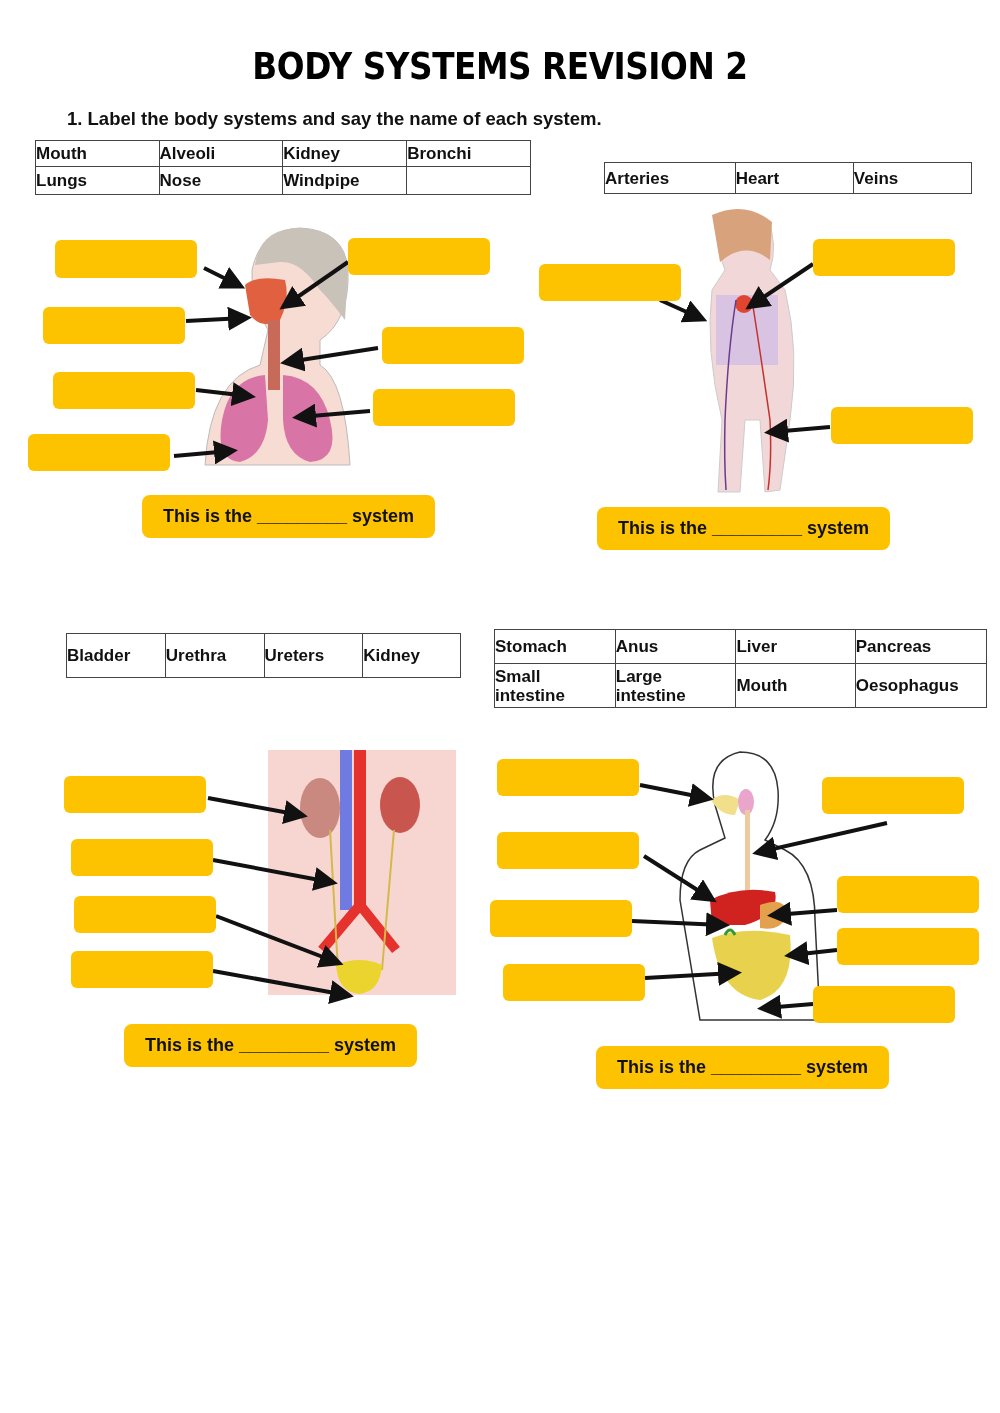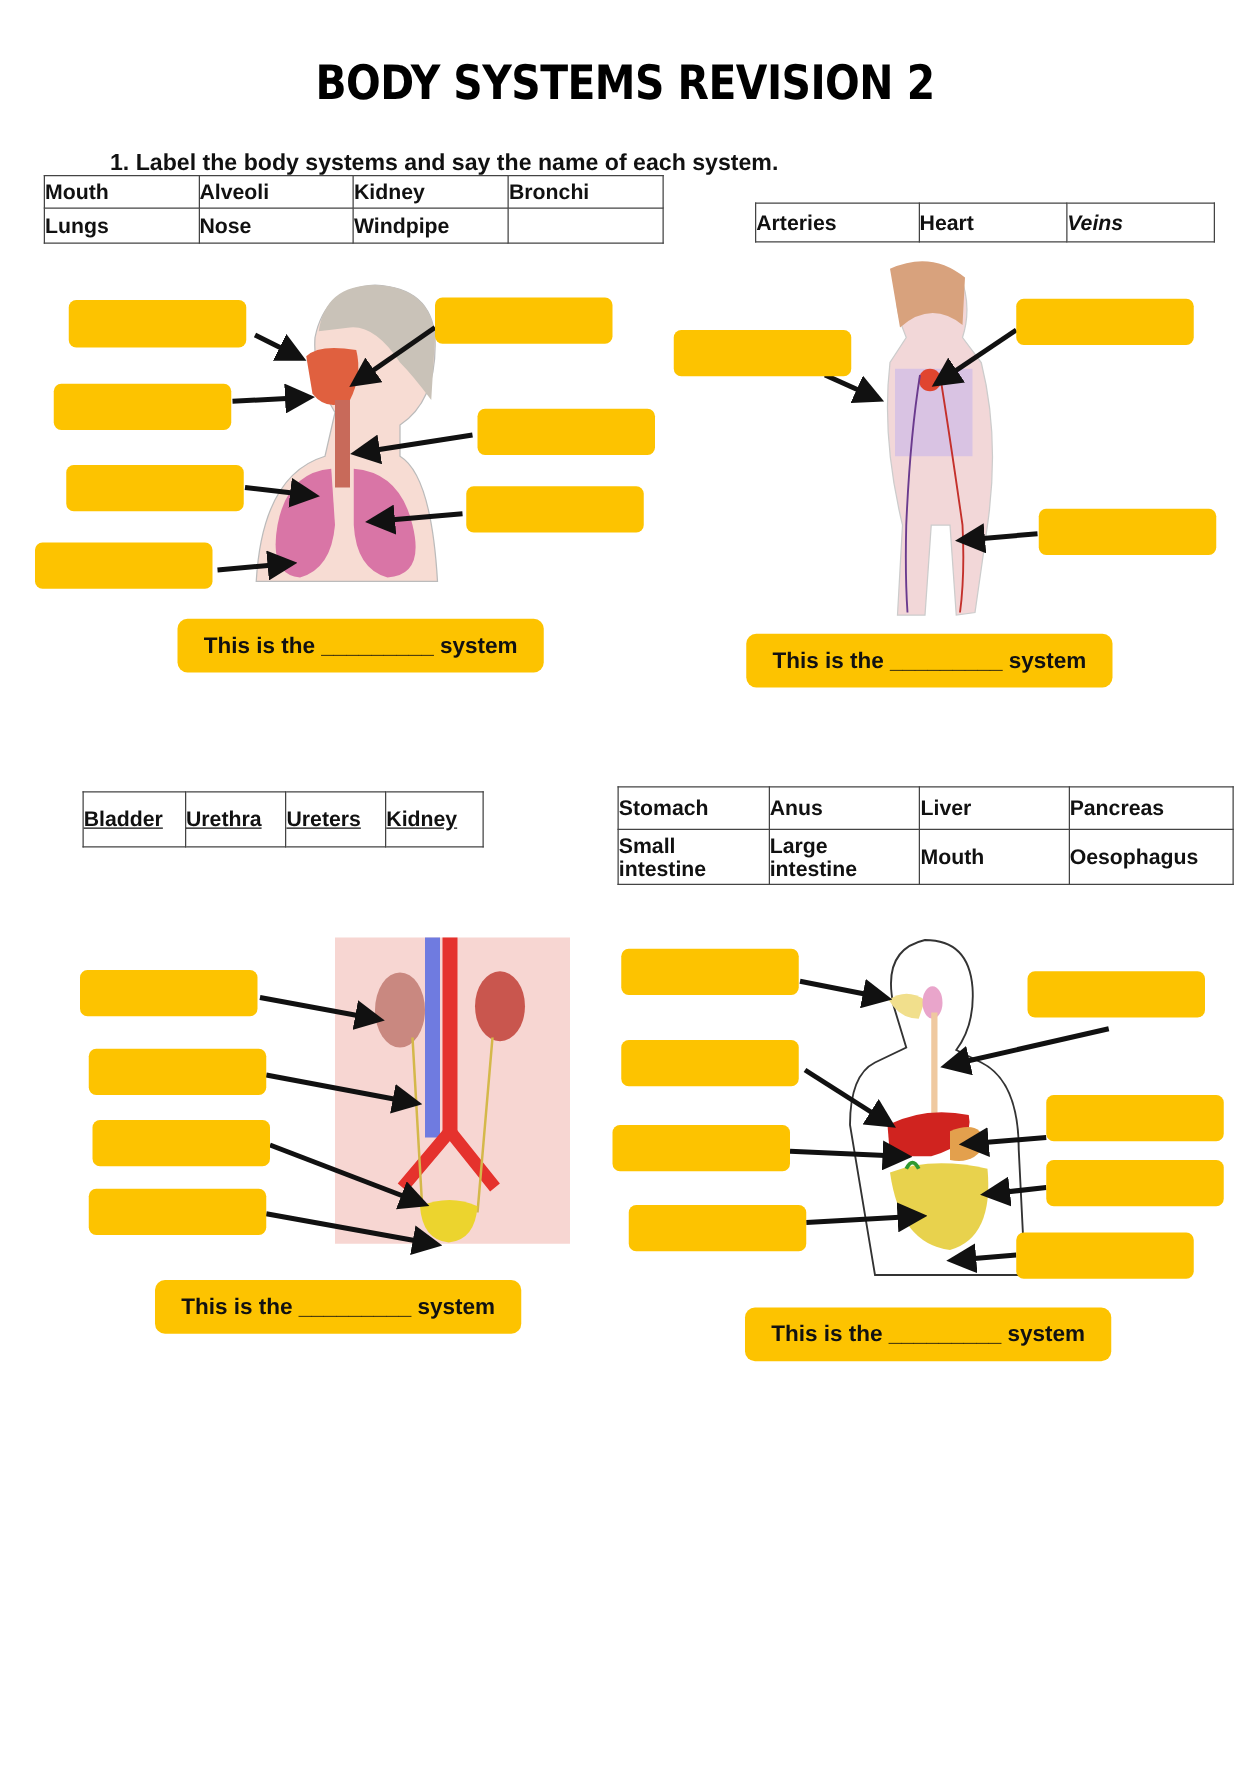--- a/index.html
+++ b/index.html
@@ -1,19 +1,19 @@
 <!DOCTYPE html>
 <html><head>
 <meta charset="utf-8">
 <style>
   html, body { margin: 0; padding: 0; background: #ffffff; }
   body { width: 1000px; height: 1413px; position: relative; overflow: hidden; font-family: "Liberation Sans", sans-serif; color: #111; }
   .abs { position: absolute; }
   .title { left: 0; width: 1000px; top: 44px; text-align: center; font-family: "DejaVu Sans", sans-serif; font-weight: 900; font-size: 38px; letter-spacing: -0.5px; transform: scaleX(0.86); transform-origin: center; color: #000; }
-  .instr { left: 88px; top: 108px; font-size: 18.5px; font-weight: bold; color: #111; margin-top: 11px; }
+  .instr { left: 67px; top: 108px; font-size: 18.5px; font-weight: bold; color: #111; }
   table.wb { position: absolute; border-collapse: collapse; font-family: "Liberation Sans", sans-serif; font-weight: bold; font-size: 17px; }
   table.wb td { border: 1.5px solid #444; text-align: left; vertical-align: middle; padding: 0; line-height: 19px; }
   .box { position: absolute; background: #fdc300; border-radius: 6px; }
   .sysbox { position: absolute; background: #fdc300; border-radius: 8px; font-weight: bold; font-size: 18px; display: flex; align-items: center; justify-content: center; color: #111; }
   svg.art { position: absolute; left: 0; top: 0; width: 1000px; height: 1413px; pointer-events: none; }
 </style>
 </head>
 <body>
 
 <div class="abs title">BODY SYSTEMS REVISION 2</div>
@@ -34,26 +34,26 @@
     <td></td>
   </tr>
 </tbody>
   </table>
 
 <table class="wb" style="left:604px; top:162px; width:368px; height:32px;">
   <tbody>
       <tr>
     <td style="width:134px;">Arteries</td>
     <td style="width:122px;">Heart</td>
-    <td style="width:122px;font-style:italic;">Veins</td>
+    <td style="width:122px;">Veins</td>
   </tr>
 </tbody>
   </table>
 
-<table class="wb" style="left:66px; top:633px; width:321px; height:45px;text-decoration:underline;">
+<table class="wb" style="left:66px; top:633px; width:395px; height:45px;">
   <tbody>
       <tr>
     <td style="width:99px;">Bladder</td>
     <td style="width:99px;">Urethra</td>
     <td style="width:99px;">Ureters</td>
     <td style="width:98px;">Kidney</td>
   </tr>
 </tbody>
   </table>
 

